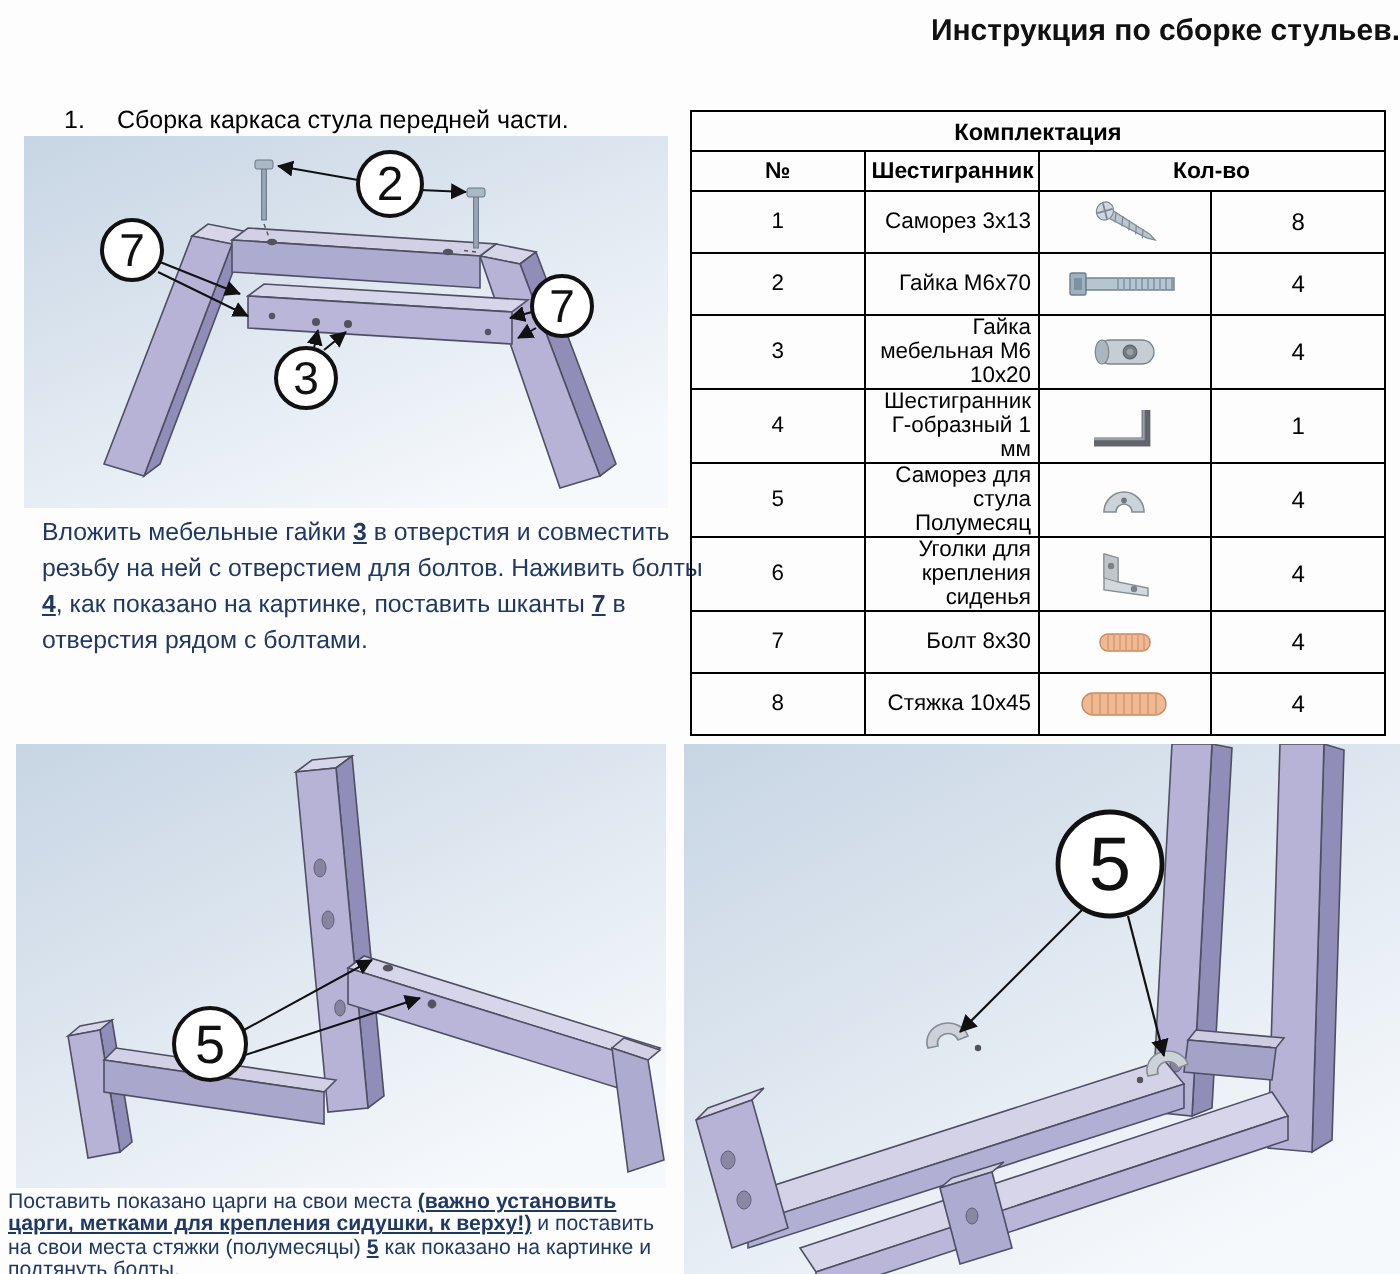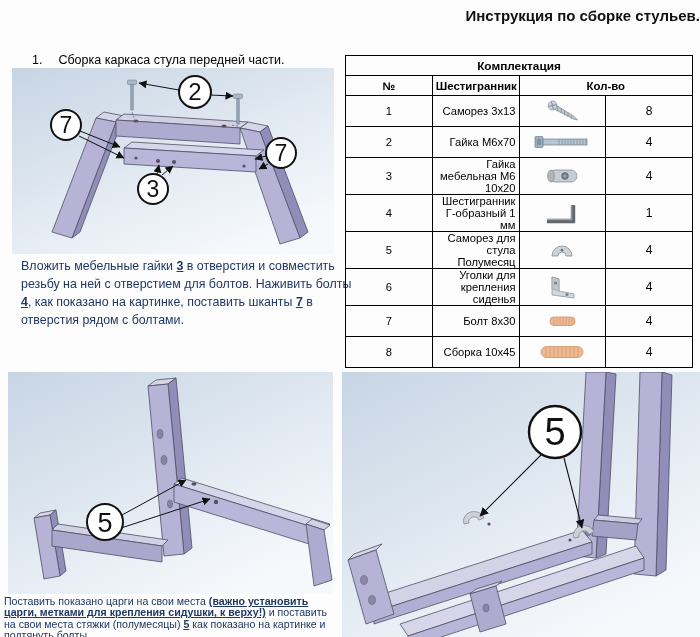--- a/index.html
+++ b/index.html
@@ -227,21 +227,21 @@
         <svg width="44" height="20" viewBox="0 0 44 20">
           <rect x="10" y="6" width="25" height="8.5" rx="4" fill="#eeb993" stroke="#c68c60" stroke-width="0.7"></rect>
           <path d="M14,6.4 v8 M17,6.2 v8.4 M20,6.1 v8.6 M23,6.1 v8.6 M26,6.1 v8.6 M29,6.2 v8.4 M32,6.4 v8" stroke="#d89d72" stroke-width="0.8"></path>
         </svg>
       </td>
       <td class="c-qty">4</td>
     </tr>
 
     <tr>
       <td class="c-num">8</td>
-      <td class="c-name">Сборка 10х45</td>
+      <td class="c-name">Стяжка 10х45</td>
       <td class="c-img">
         <svg width="54" height="22" viewBox="0 0 54 22">
           <rect x="6" y="5.5" width="42" height="11" rx="5.5" fill="#eeb993" stroke="#c68c60" stroke-width="0.7"></rect>
           <path d="M11,6 v10.5 M15,5.8 v11 M19,5.7 v11.2 M23,5.6 v11.4 M27,5.6 v11.4 M31,5.6 v11.4 M35,5.7 v11.2 M39,5.8 v11 M43,6 v10.5" stroke="#d89d72" stroke-width="0.9"></path>
         </svg>
       </td>
       <td class="c-qty">4</td>
     </tr>
   </tbody>
     </table>

